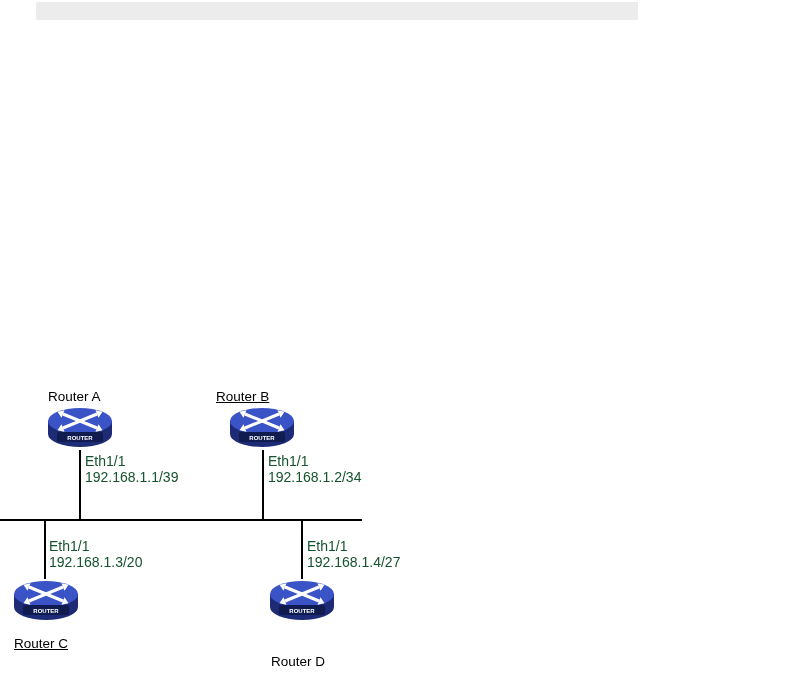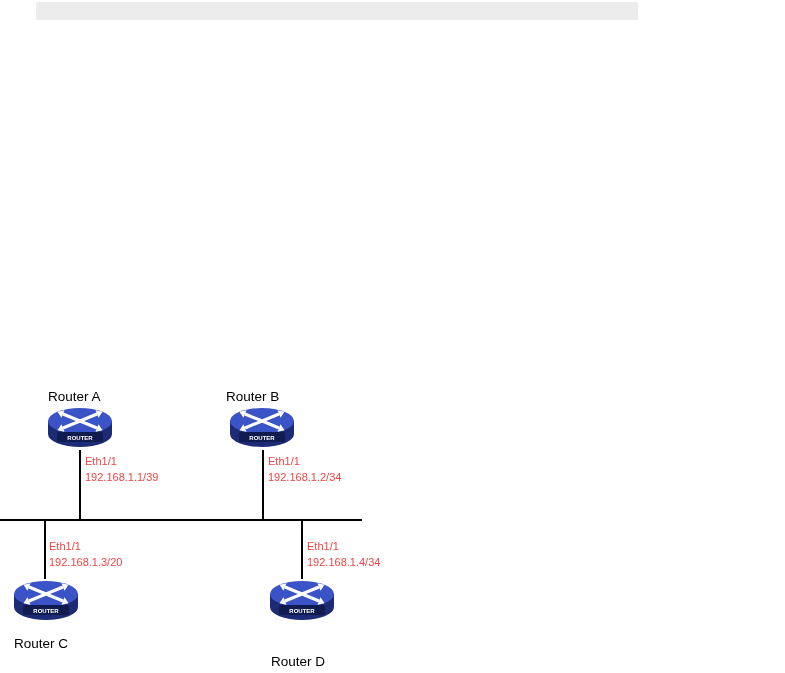--- a/index.html
+++ b/index.html
@@ -34,29 +34,29 @@
   .link-c     { left: 44px;  top: 519px; width: 2px;   height: 60px; }
   .link-d     { left: 301px; top: 519px; width: 2px;   height: 60px; }
 
   .router-name {
     position: absolute;
     font-size: 13.5px;
     color: #000000;
     white-space: nowrap;
   }
   .name-a { left: 48px;  top: 389px; }
-  .name-b { left: 226px; top: 389px; }
-  .name-c { left: 14px;  top: 636px; }
+  .name-b { left: 216px; top: 389px; text-decoration: underline; }
+  .name-c { left: 14px;  top: 636px; text-decoration: underline; }
   .name-d { left: 271px; top: 636px; margin-top: 18px; }
 
   .iface-block {
     position: absolute;
-    font-size: 11px;
+    font-size: 14px;
     line-height: 16px;
-    color: #ef4444;
+    color: #14532d;
     white-space: nowrap;
   }
   .iface-a { left: 85px;  top: 453px; }
   .iface-b { left: 268px; top: 453px; }
   .iface-c { left: 49px;  top: 538px; }
   .iface-d { left: 307px; top: 538px; }
 
   .router-icon {
     position: absolute;
     width: 66px;
@@ -137,21 +137,21 @@
       <polygon points="55.5,7.7 51.5,13.7 48.5,6.3" fill="#ffffff"></polygon>
       <polygon points="10.5,26.3 14.5,20.3 17.5,27.7" fill="#ffffff"></polygon>
       <rect x="10" y="28" width="46" height="10" rx="2" fill="#101c50"></rect>
       <text x="33" y="35.8" font-size="6" font-weight="bold" fill="#ffffff" text-anchor="middle" font-family="Liberation Sans, sans-serif">ROUTER</text>
     </svg>
   </div>
   <div class="router-name name-c">Router C</div>
 
   <div class="iface-block iface-d">
     <div>Eth1/1</div>
-    <div>192.168.1.4/34</div>
+    <div>192.168.1.4/27</div>
   </div>
   <div class="router-icon icon-d">
     <svg class="router-svg" viewBox="0 0 66 50">
       <path d="M1 17 L1 30 A 32 13 0 0 0 65 30 L65 17 Z" fill="#1d2b77"></path>
       <ellipse cx="33" cy="17" rx="32" ry="13" fill="#3a53c6"></ellipse>
       <line x1="16" y1="10" x2="50" y2="24" stroke="#ffffff" stroke-width="3"></line>
       <line x1="50" y1="10" x2="16" y2="24" stroke="#ffffff" stroke-width="3"></line>
       <polygon points="10.5,7.7 17.5,6.3 14.5,13.7" fill="#ffffff"></polygon>
       <polygon points="55.5,26.3 48.5,27.7 51.5,20.3" fill="#ffffff"></polygon>
       <polygon points="55.5,7.7 51.5,13.7 48.5,6.3" fill="#ffffff"></polygon>

